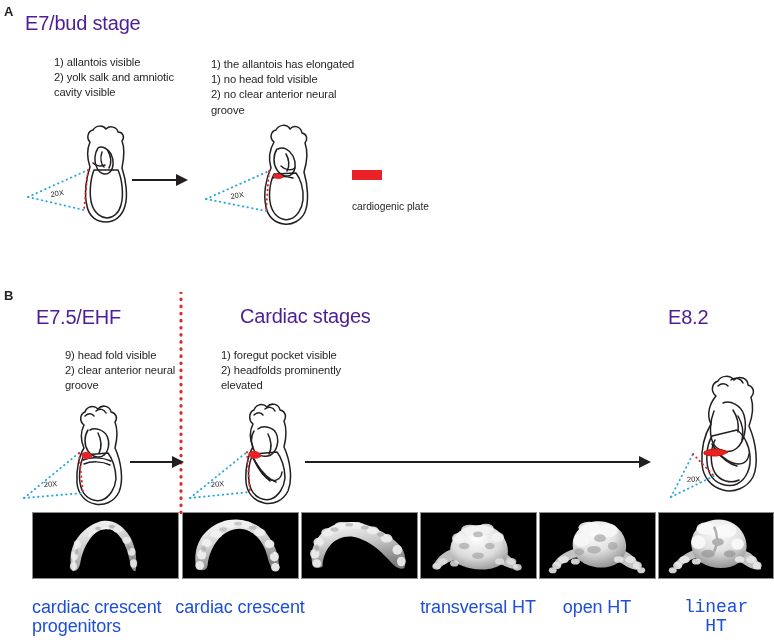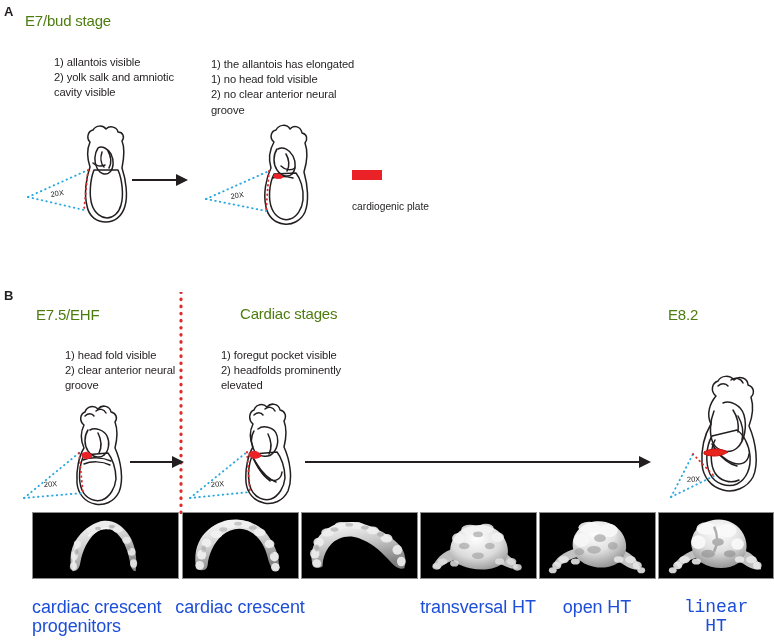--- a/index.html
+++ b/index.html
@@ -16,22 +16,22 @@
 
   .panel-letter{
     position:absolute;
     font-weight:bold;
     font-size:13px;
     color:#231f20;
     letter-spacing:0;
   }
   .stage-title{
     position:absolute;
-    font-size:15px;
-    color:#4d7c0f;
+    font-size:20px;
+    color:#4c1d95;
     font-weight:400;
     white-space:nowrap;
     letter-spacing:-0.2px;
   }
   .bullets{
     position:absolute;
     font-size:11.2px;
     line-height:15.2px;
     color:#231f20;
     white-space:pre-line;
@@ -159,21 +159,21 @@
   <div class="legend-text" style="left:352px;top:201px;">cardiogenic plate</div>
 
   <div class="panel-letter" style="left:4px;top:288px;">B</div>
 
   <div class="stage-title" style="left:36px;top:306px;">E7.5/EHF</div>
 
   <div class="stage-title" style="left:192px;top:305px;margin-left:48px;">Cardiac stages</div>
 
   <div class="stage-title" style="left:668px;top:306px;">E8.2</div>
 
-  <div class="bullets" style="left:36px;top:348px;width:150px;">1) head fold visible
+  <div class="bullets" style="left:36px;top:348px;width:150px;">9) head fold visible
 2) clear anterior neural
  groove</div>
 
   <div class="bullets" style="left:192px;top:348px;width:165px;">1) foregut pocket visible
 2) headfolds prominently
 elevated</div>
 
   <svg class="vdiv" viewBox="0 0 4 222" width="4" height="222" style="left:179px;top:292px;">
     <line x1="2" y1="0" x2="2" y2="222" stroke="#e02b2b" stroke-width="3.2" stroke-linecap="round" stroke-dasharray="0.5 6.6"></line>
   </svg>

